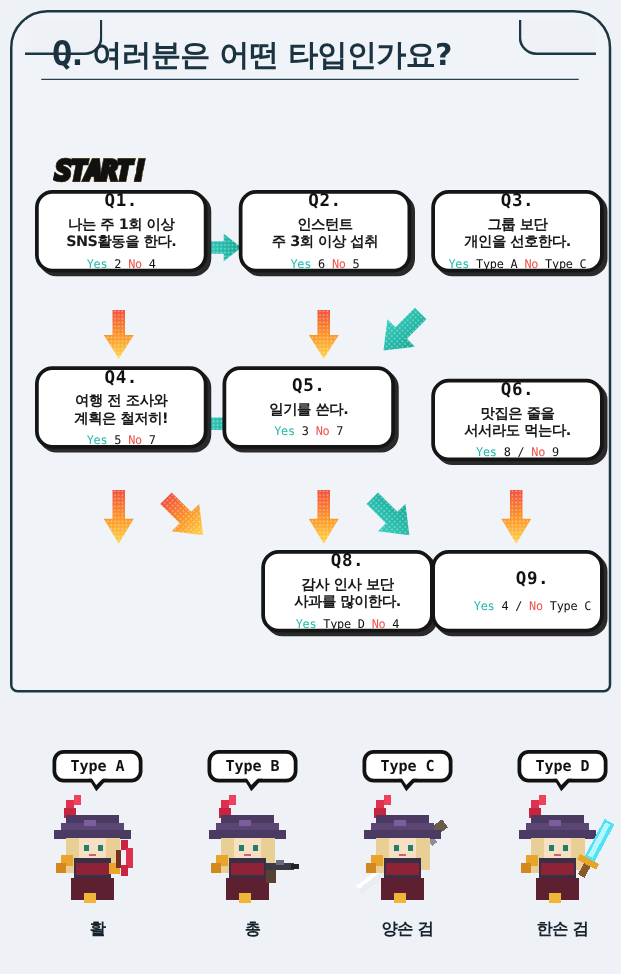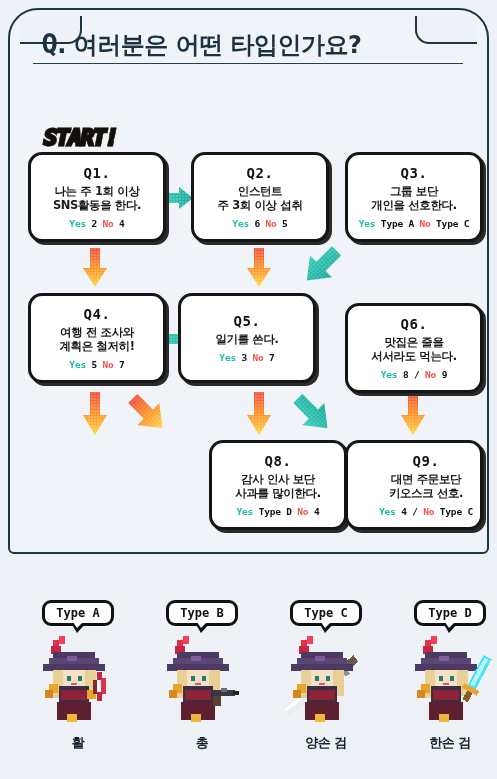--- a/index.html
+++ b/index.html
@@ -32,41 +32,41 @@
     letter-spacing:-0.5px;white-space:nowrap;
   }
   #title-q{font-size:27px;font-weight:bold;font-family:"DejaVu Sans Mono","Liberation Mono",monospace;}
   #title-divider{
     position:absolute;left:33px;top:63px;width:430px;height:1px;background:#27404f;
   }
 
   
   #flow{position:absolute;left:0;top:0;width:497px;height:560px;}
   .qbox{
-    position:absolute;width:138px;height:90px;
+    position:absolute;width:138px;height:66px;
     background:#ffffff;
     border:3px solid #151515;
     border-radius:14px;
     box-sizing:border-box;
     box-shadow:3px 3px 0 #2a2a2a;
     display:flex;flex-direction:column;
     align-items:center;justify-content:center;
     text-align:center;
   }
   .q-num{
     font-size:14px;font-weight:bold;color:#111;
     font-family:"DejaVu Sans Mono","Liberation Mono",monospace;
     letter-spacing:0.5px;margin-bottom:3px;
   }
   .q-text{
     font-size:11.5px;font-weight:bold;color:#1a1a1a;
     line-height:1.25;letter-spacing:-0.4px;padding:0 4px;
   }
   .q-ans{
-    font-size:9.5px;font-weight:bold;margin-top:6px;
+    font-size:9.5px;font-weight:normal;margin-top:6px;
     font-family:"DejaVu Sans Mono","Liberation Mono",monospace;
     letter-spacing:-0.2px;white-space:nowrap;
   }
   .yes-lbl{color:#1eb9a8;}
   .no-lbl{color:#f0534c;}
   .val{color:#111;}
   .sep{color:#111;}
 
   
   #box-q1{left:28px;top:152px;}
@@ -361,24 +361,20 @@
     <div class="q-ans">
       <span class="yes-lbl">Yes</span>
       <span class="val">Type D</span>
       <span class="no-lbl">No</span>
       <span class="val">4</span>
     </div>
   </div>
 
   <div class="qbox" id="box-q9">
     <div class="q-num">Q9.</div>
-    <div class="q-text">
-      <div>대면 주문보단</div>
-      <div>키오스크 선호.</div>
-    </div>
     <div class="q-ans">
       <span class="yes-lbl">Yes</span>
       <span class="val">4</span>
       <span class="sep">/</span>
       <span class="no-lbl">No</span>
       <span class="val">Type C</span>
     </div>
   </div>
 </div>
 

